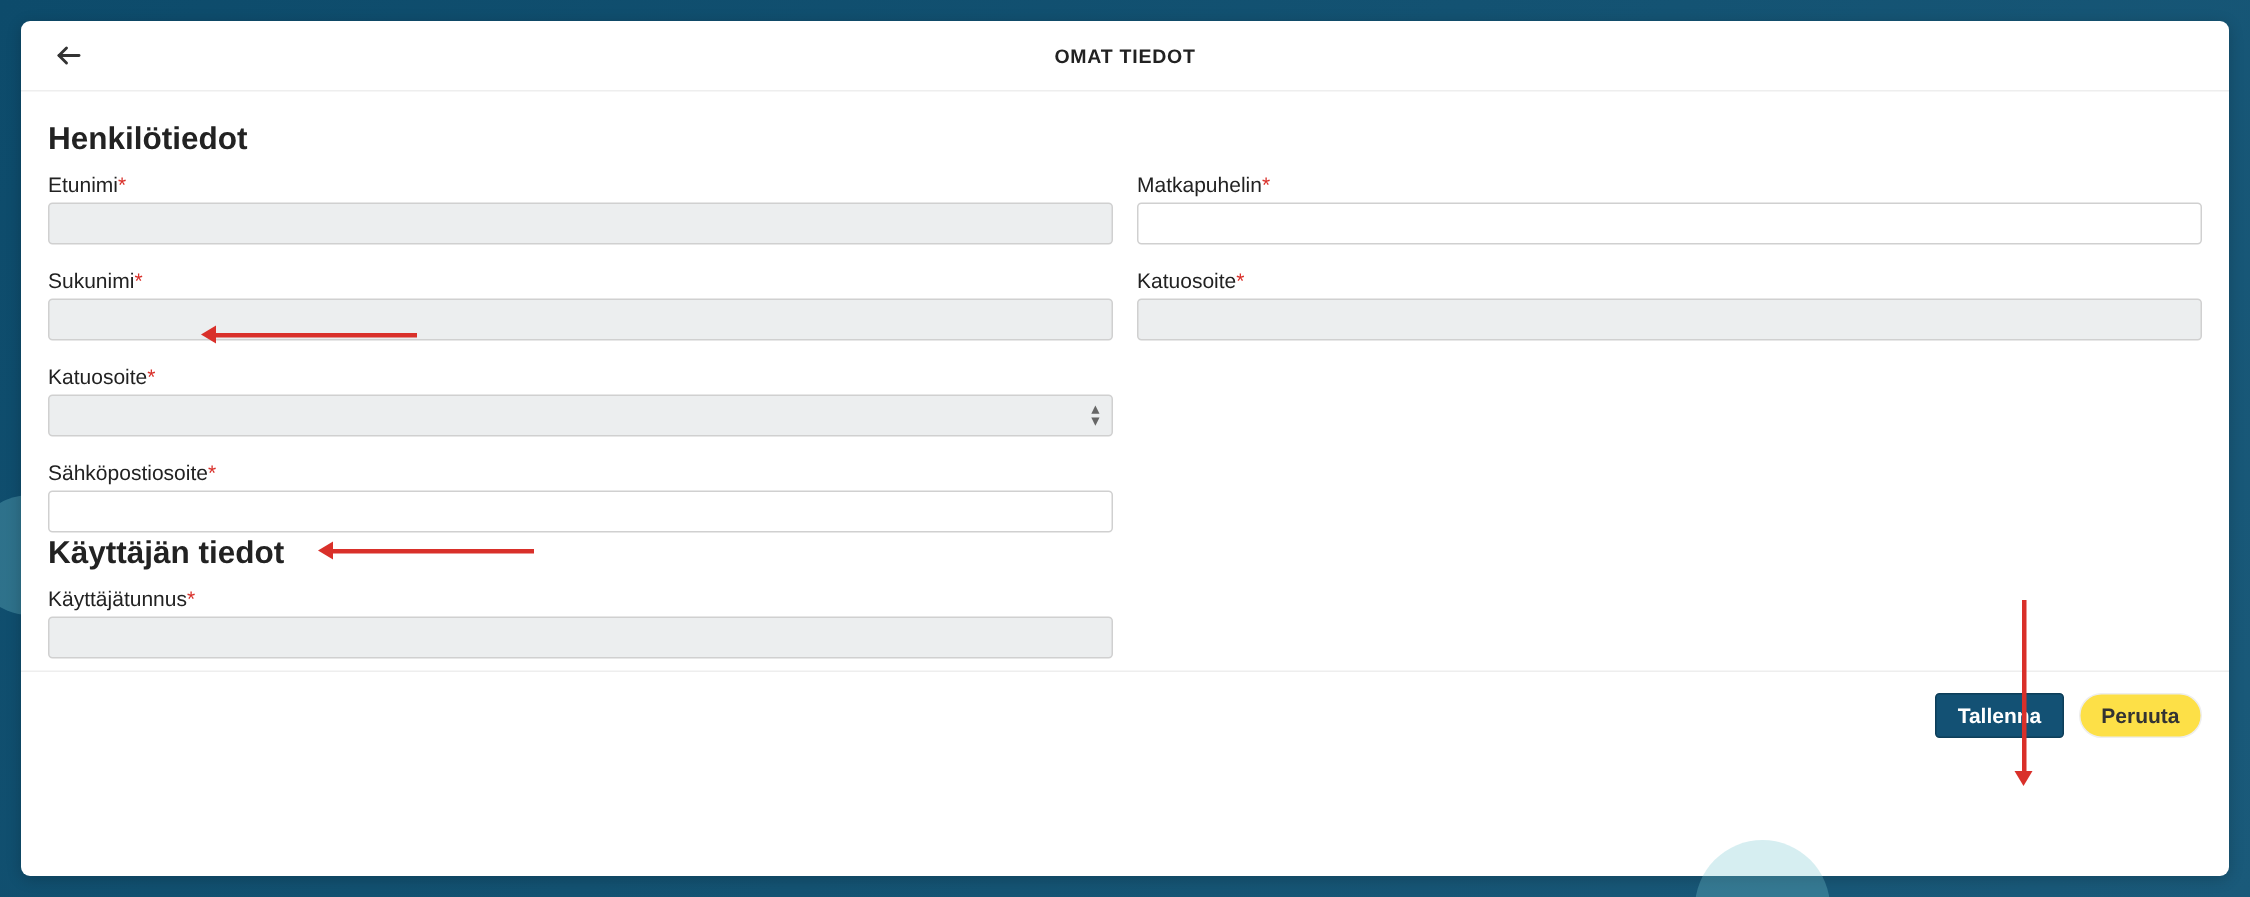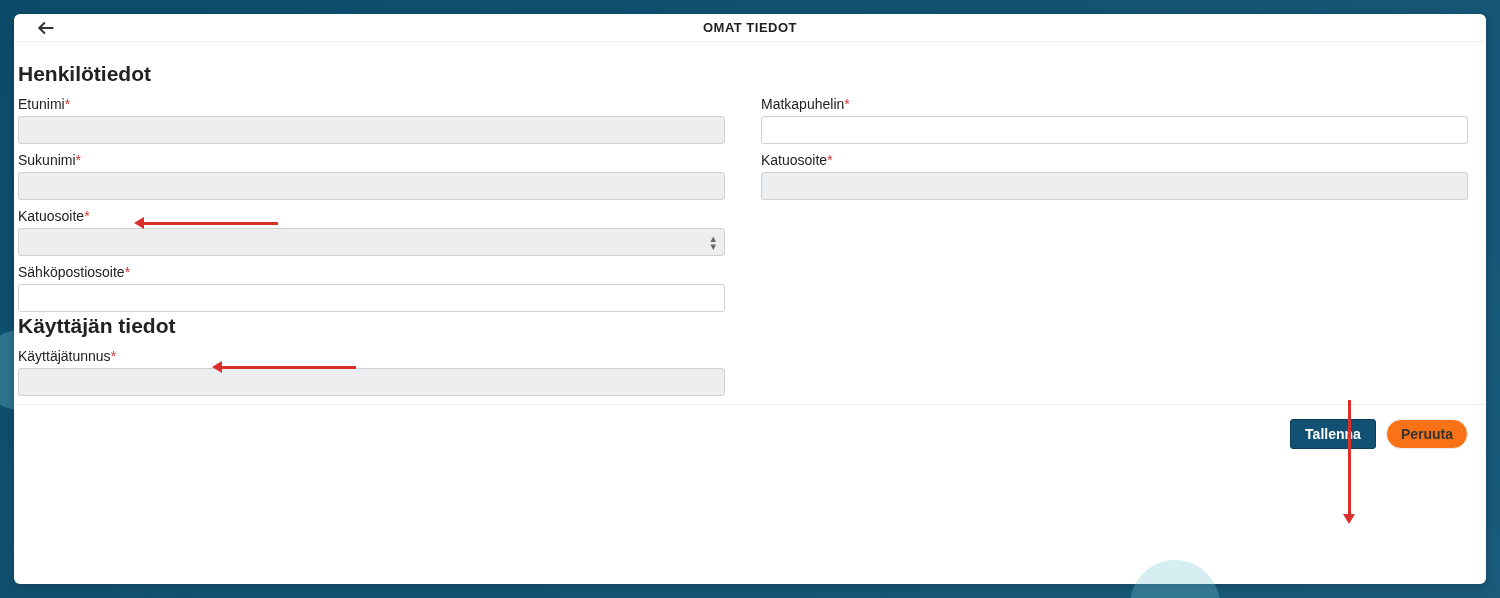--- a/index.html
+++ b/index.html
@@ -27,21 +27,21 @@
     position: absolute;
     top: 14px; left: 14px; right: 14px; bottom: 14px;
     background: #fff;
     border-radius: 6px;
     box-shadow: 0 2px 10px rgba(0,0,0,0.2);
     display: flex; flex-direction: column;
     overflow: hidden;
   }
 
   .panel-header {
-    height: 28px;
+    height: 47px;
     border-bottom: 1px solid #eee;
     display: flex; align-items: center;
     position: relative;
     padding-left: 20px;
   }
   .back-btn {
     width: 24px; height: 24px;
     display: flex; align-items: center; justify-content: center;
     cursor: pointer;
     color: #333;
@@ -50,37 +50,38 @@
     position: absolute; left: 0; right: 0;
     text-align: center;
     font-size: 13px;
     font-weight: bold;
     letter-spacing: 0.5px;
     color: #222;
     pointer-events: none;
   }
 
   .panel-body {
-    padding: 16px 18px 8px 4px;
+    padding: 16px 18px 8px 18px;
     border-bottom: 1px solid #eee;
     overflow: auto;
   }
 
   h2.section {
     font-size: 21px;
     font-weight: 600;
     margin: 4px 0 10px 0;
     color: #222;
   }
 
   .form-grid {
     display: grid;
     grid-template-columns: 1fr 1fr;
     column-gap: 36px;
     row-gap: 8px;
+    gap: 16px;
   }
   .field { display: flex; flex-direction: column; }
   .field.single { grid-column: 1 / 2; }
   .label {
     font-size: 14px;
     color: #222;
     margin-bottom: 4px;
   }
   .req { color: #d9302a; }
 
@@ -114,21 +115,21 @@
     height: 30px; padding: 0 14px;
     font-size: 14px; font-weight: 600;
     border-radius: 3px;
     border: 1px solid transparent;
     cursor: pointer;
   }
   .btn-primary {
     background: #135174; color: #fff; border-color: #0d3e59;
   }
   .btn-secondary {
-    background: #f97316; color: #333; border-color: #eee; border-radius: 15px;
+    background: #fde047; color: #333; border-color: #eee; border-radius: 15px;
   }
 
   
   .arrow-h {
     position: absolute; height: 3px; background: #d9302a;
   }
   .arrow-h::before {
     content: ""; position: absolute; left: -10px; top: -5px;
     border: 6px solid transparent; border-right: 10px solid #d9302a;
   }

